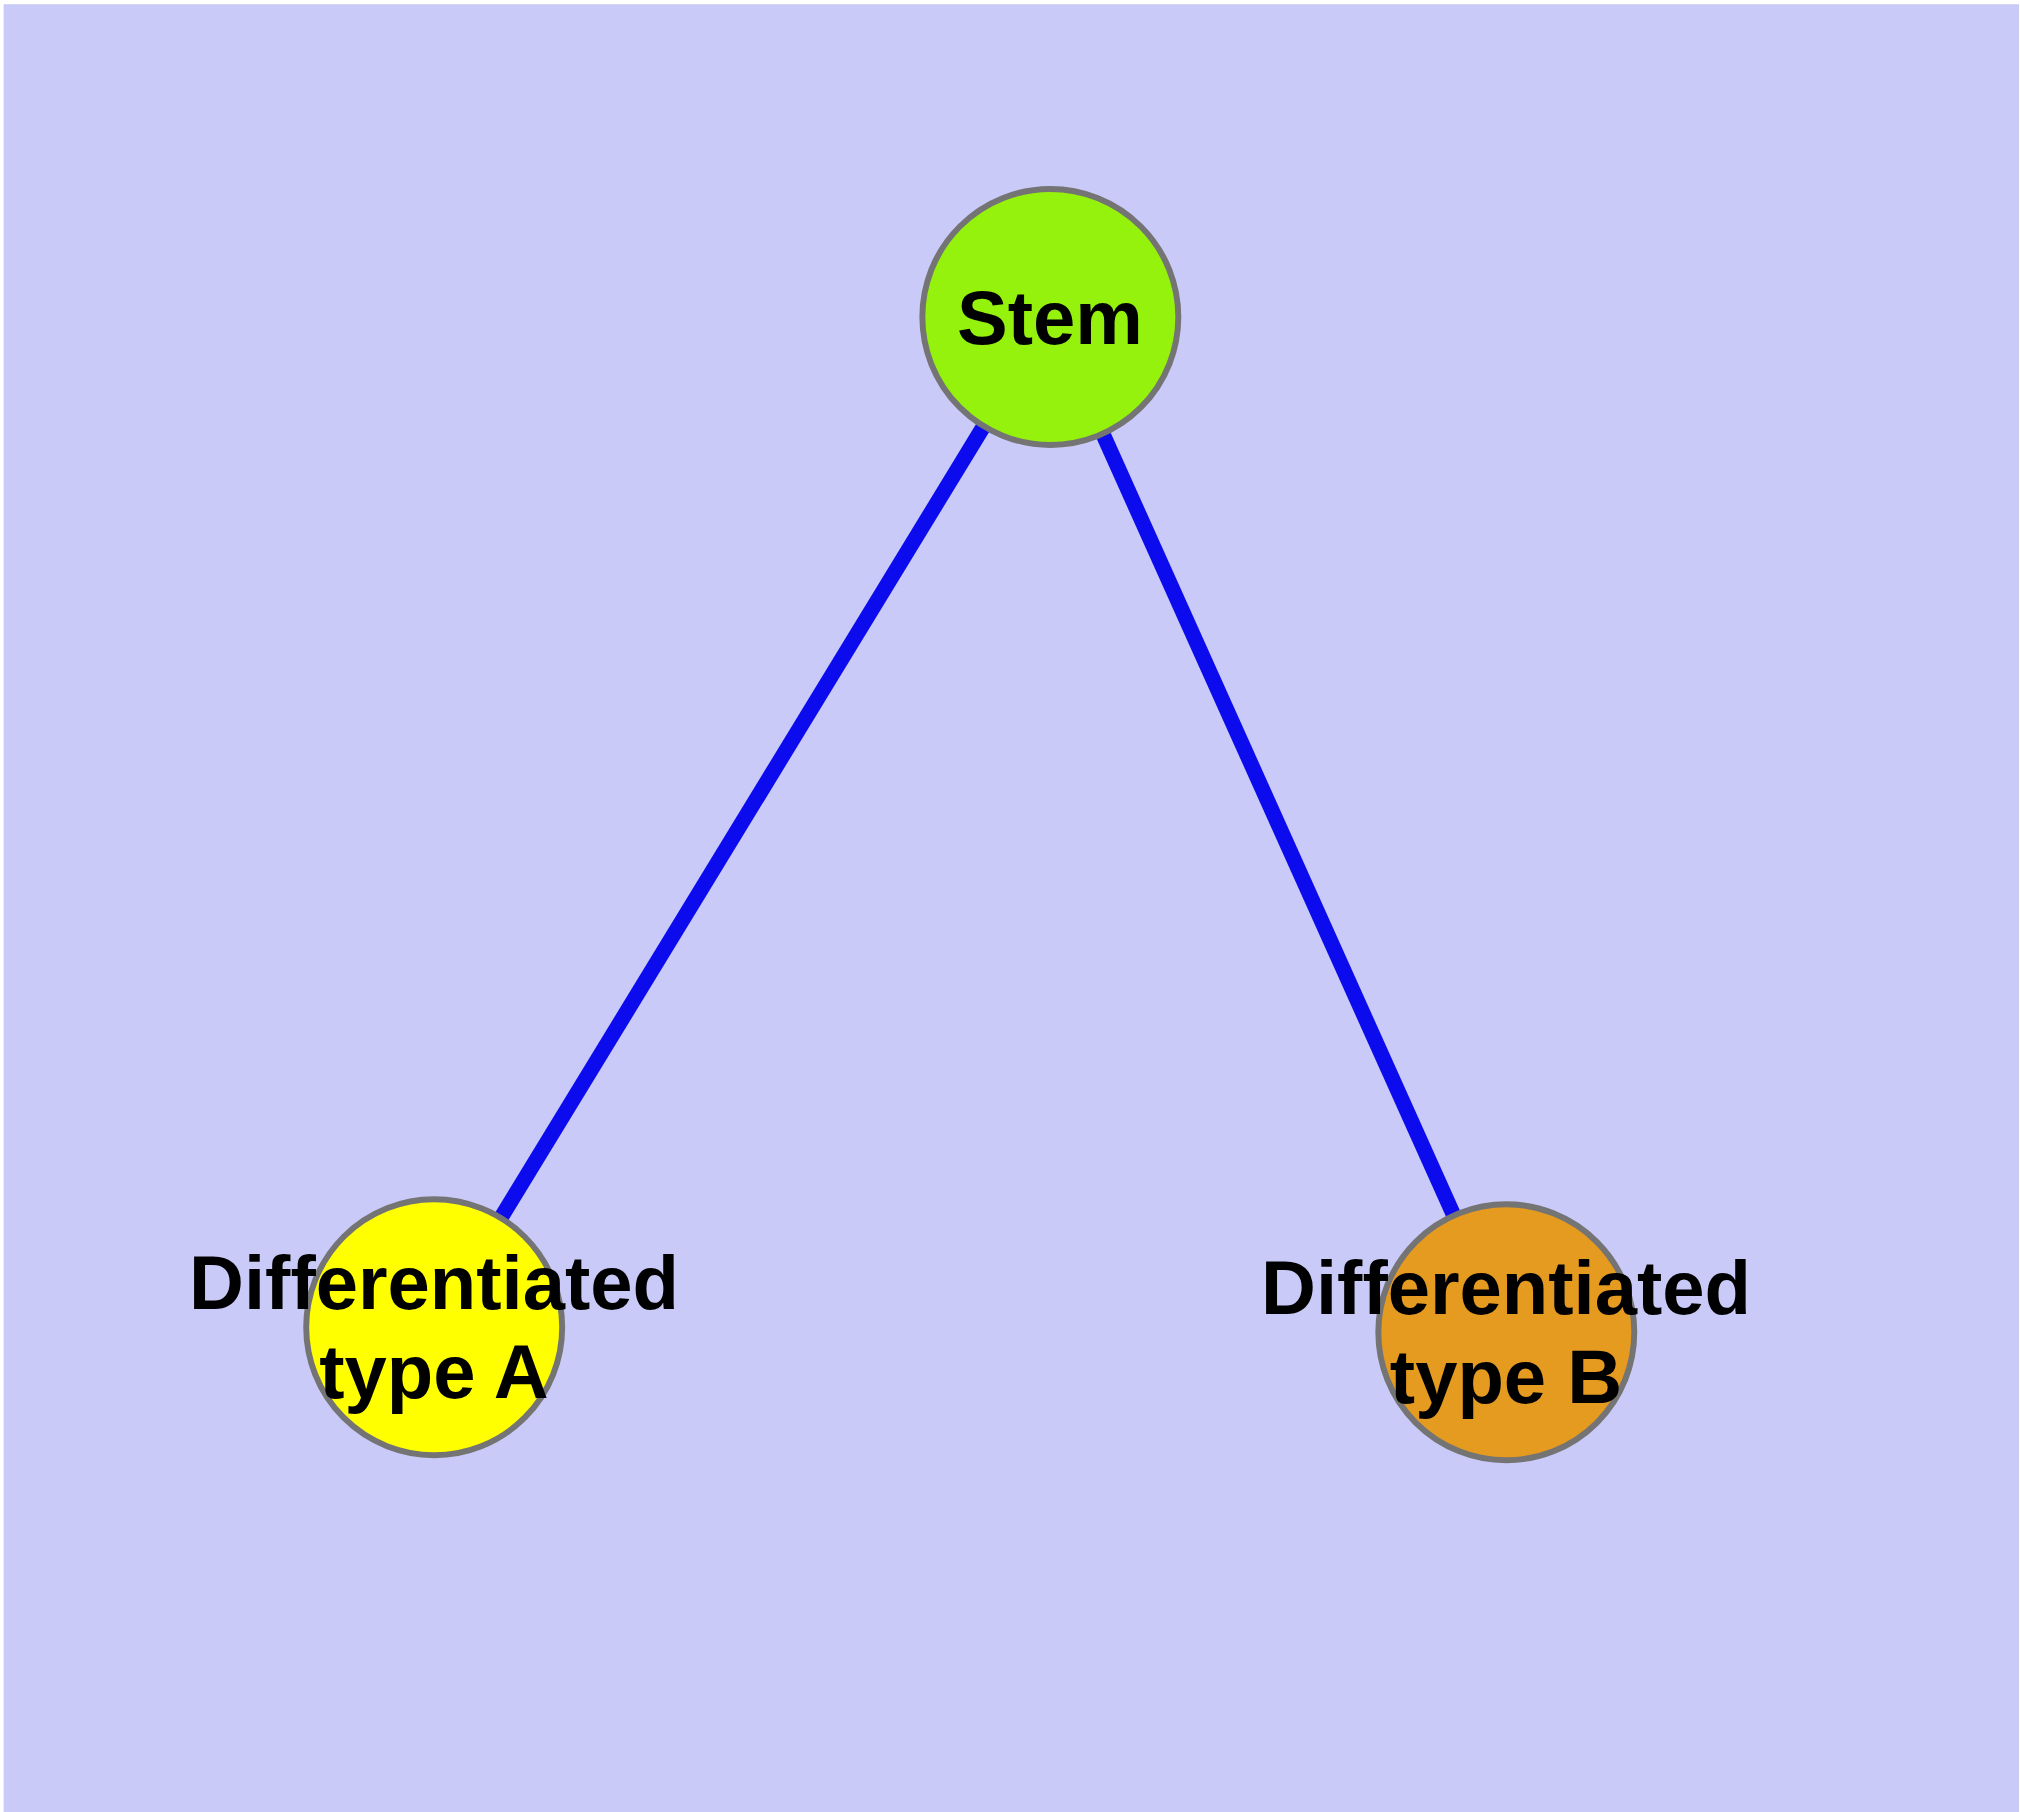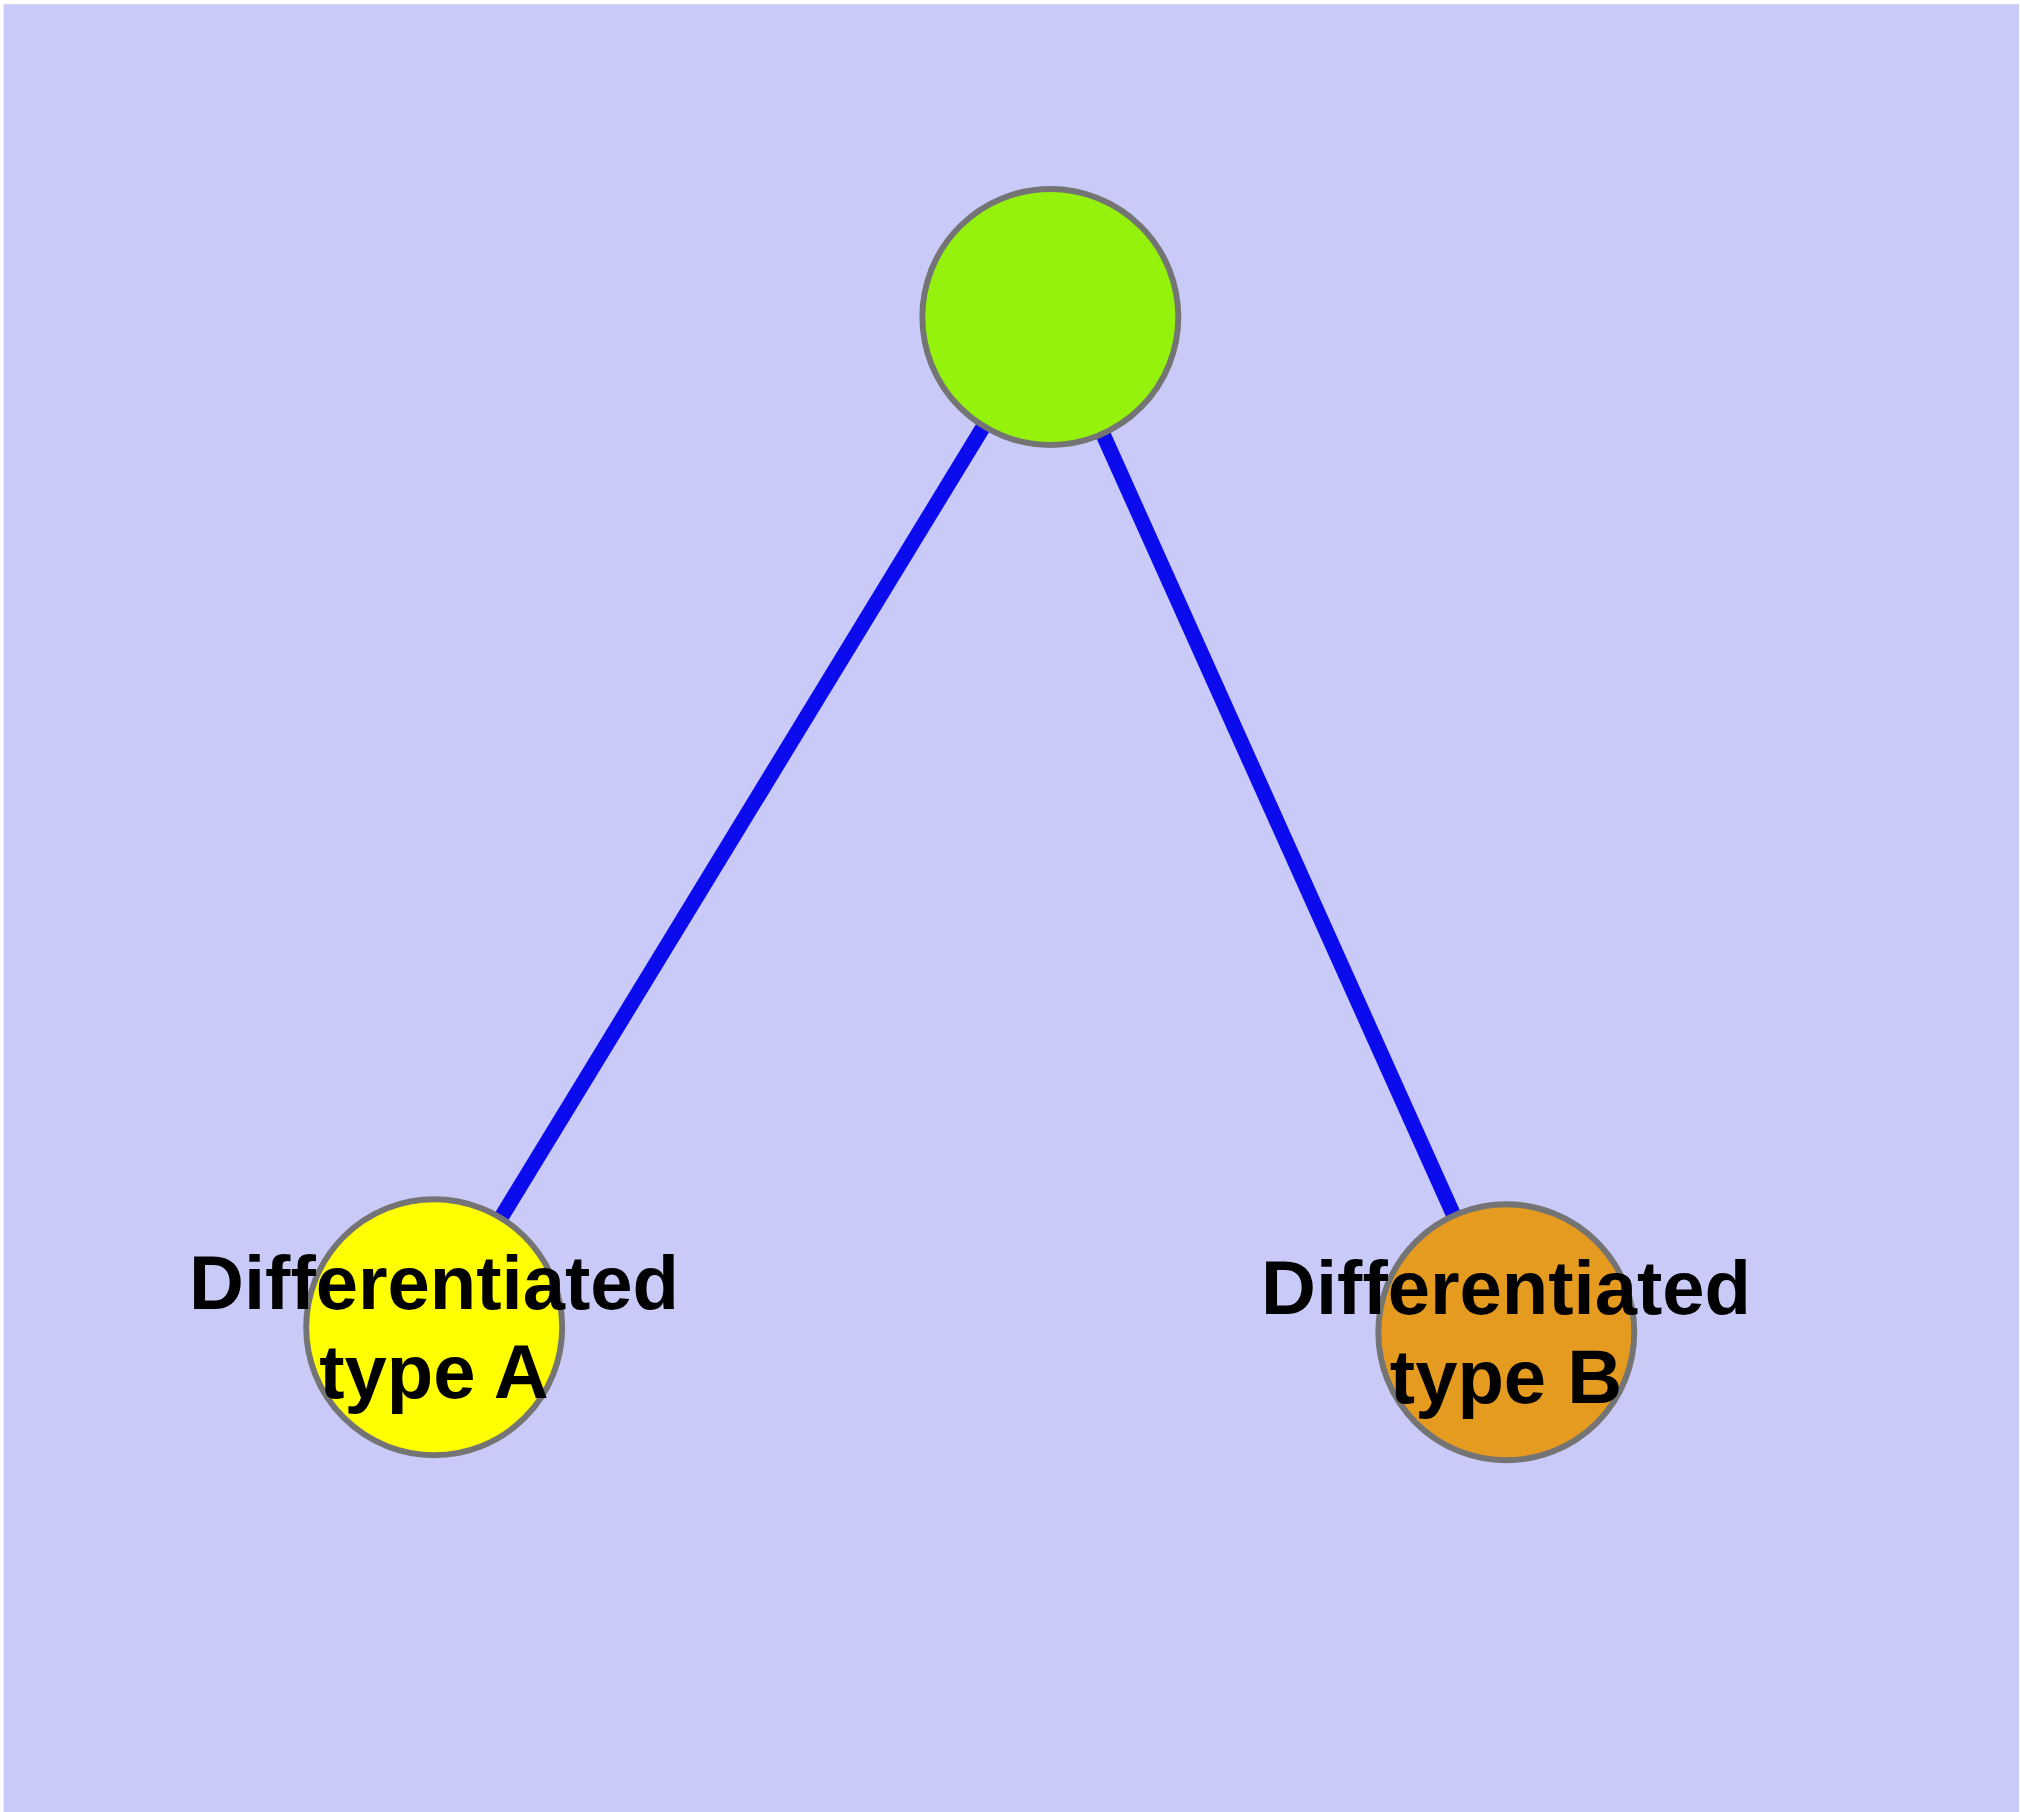--- a/index.html
+++ b/index.html
@@ -45,20 +45,21 @@
     <rect x="4" y="5" width="2378" height="2133" fill="#CACAF8"></rect>
 
     <line x1="1239" y1="374" x2="512" y2="1566" stroke-width="18" stroke="#0B0BEE"></line>
     <line x1="1239" y1="374" x2="1777" y2="1572" stroke-width="18" stroke="#0B0BEE"></line>
 
     <circle cx="1239" cy="374" r="151" stroke-width="7" fill="#94F20C" stroke="#747474"></circle>
     <circle cx="512" cy="1566" r="151" stroke-width="7" fill="#FFFF00" stroke="#747474"></circle>
     <circle cx="1777" cy="1572" r="151" stroke-width="7" fill="#E59A20" stroke="#747474"></circle>
   </svg>
 
+  <div class="node-label" style="left: 1050px; top: 317px; color: rgb(0, 0, 0);">Stem</div>
 
   <div class="node-label" style="left: 434px; top: 1327px; color: rgb(0, 0, 0);">Differentiated
 type A</div>
 
   <div class="node-label" style="left: 1506px; top: 1332px; color: rgb(0, 0, 0);">Differentiated
 type B</div>
 
 </div>
 
 

